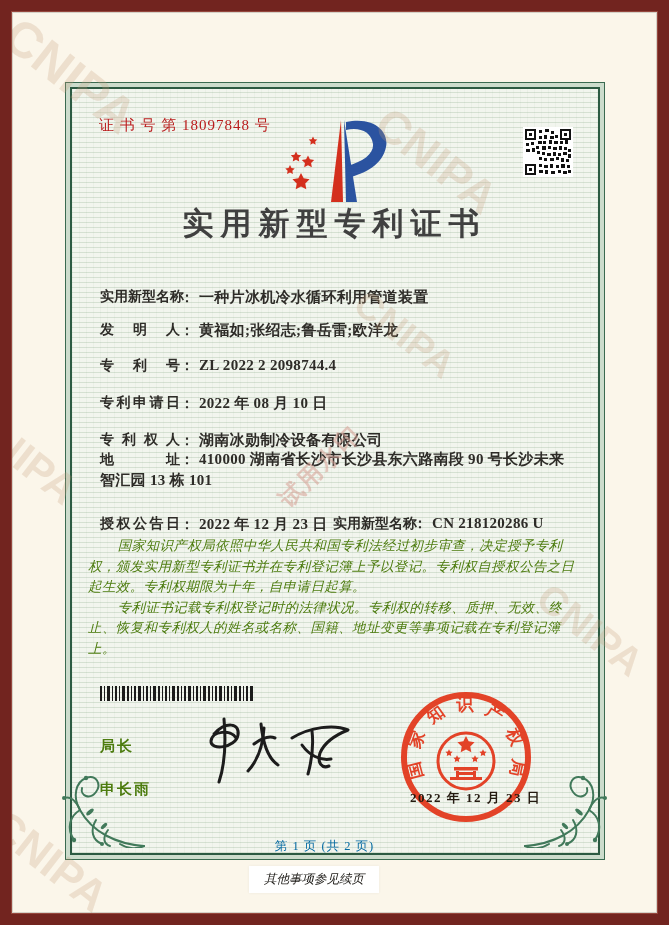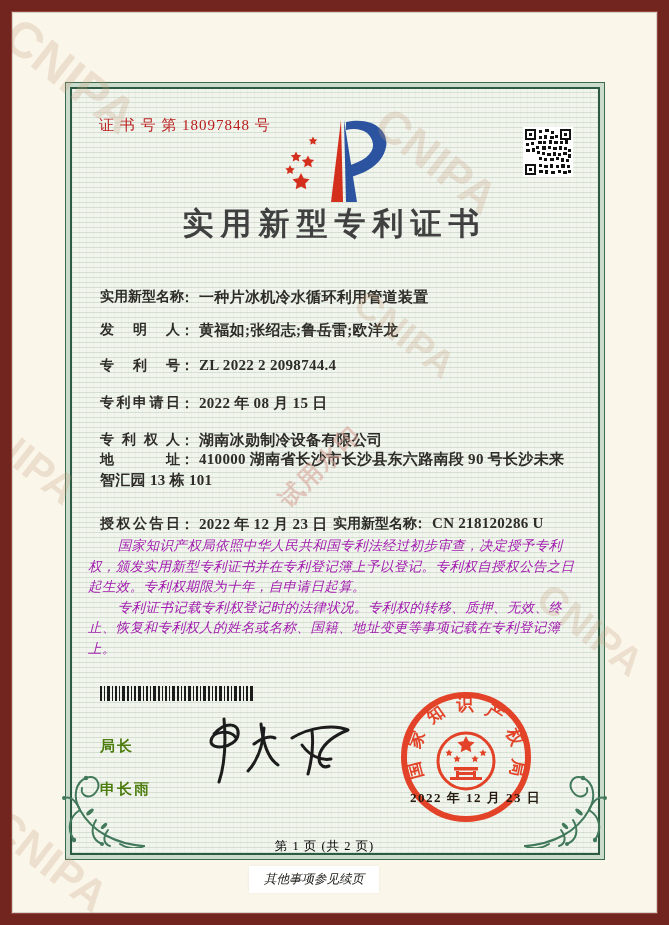--- a/index.html
+++ b/index.html
@@ -28,32 +28,32 @@
          font-size:31px;font-weight:bold;letter-spacing:7px;color:#404040;}
   .fields{position:absolute;left:100px;top:284px;width:478px;font-size:14px;color:#2e2c28;}
   .frow{position:absolute;left:0;white-space:nowrap;}
   .frow-address{white-space:normal;width:474px;line-height:21px;}
   .flabel{display:inline-block;width:80px;text-align:justify;text-align-last:justify;
           font-weight:600;vertical-align:top;}
   .fcolon{font-weight:600;}
   .fvalue{font-size:15px;letter-spacing:.3px;font-weight:600;margin-left:5px;}
   .grant-col2{position:absolute;left:233px;top:0;white-space:nowrap;}
   .paras{position:absolute;left:88px;top:536px;width:487px;font-size:13.5px;line-height:20.5px;
-         font-style:italic;color:#a21caf;letter-spacing:.4px;}
+         font-style:italic;color:#4d7c0f;letter-spacing:.4px;}
   .paras p{margin:0;text-indent:2.2em;}
   .barcode{position:absolute;left:100px;top:686px;width:153px;height:15px;}
   .signer{position:absolute;left:100px;font-family:"Liberation Sans","DejaVu Sans",sans-serif;
           font-size:15px;font-weight:600;letter-spacing:2px;color:#4d7c0f;}
   .sig{position:absolute;left:188px;top:714px;width:172px;height:78px;}
   .seal{position:absolute;left:396px;top:687px;width:140px;height:140px;
         mix-blend-mode:multiply;opacity:.93;}
   .seal-date{position:absolute;left:410px;top:789px;font-size:13px;font-weight:700;
         letter-spacing:1.5px;color:#241a10;z-index:3;}
   .pagefoot{position:absolute;left:0;top:838px;width:649px;text-align:center;
-        font-size:12.5px;color:#000000;letter-spacing:1px;}
+        font-size:12.5px;color:#0369a1;letter-spacing:1px;}
   .contnote{position:absolute;left:249px;top:866px;width:130px;height:27px;background:#ffffff;
         text-align:center;line-height:27px;font-size:12.5px;font-style:italic;color:#23211d;
         box-shadow:0 0 3px rgba(0,0,0,.06);}
   .corner{position:absolute;width:92px;height:96px;z-index:4;}
   .corner-l{left:56px;top:752px;}
   .corner-r{left:521px;top:752px;transform:scaleX(-1);}
 </style>
 </head>
 <body>
 
@@ -209,21 +209,21 @@
       <div class="frow" style="top:4px;font-family:Liberation Mono, monospace;">
         <span class="flabel">实用新型名称</span><span class="fcolon">：</span><span class="fvalue">一种片冰机冷水循环利用管道装置</span>
       </div>
       <div class="frow" style="top:37px;">
         <span class="flabel">发明人</span><span class="fcolon">：</span><span class="fvalue">黄福如;张绍志;鲁岳雷;欧洋龙</span>
       </div>
       <div class="frow" style="top:73px;font-family:Liberation Serif, serif;">
         <span class="flabel">专利号</span><span class="fcolon">：</span><span class="fvalue">ZL 2022 2 2098744.4</span>
       </div>
       <div class="frow" style="top:110px;">
-        <span class="flabel">专利申请日</span><span class="fcolon">：</span><span class="fvalue">2022 年 08 月 15 日</span>
+        <span class="flabel">专利申请日</span><span class="fcolon">：</span><span class="fvalue">2022 年 08 月 10 日</span>
       </div>
       <div class="frow" style="top:147px;">
         <span class="flabel">专利权人</span><span class="fcolon">：</span><span class="fvalue">湖南冰勋制冷设备有限公司</span>
       </div>
       <div class="frow frow-address" style="top:165px;">
         <span class="flabel">地址</span><span class="fcolon">：</span><span class="fvalue">410000 湖南省长沙市长沙县东六路南段 90 号长沙未来智汇园 13 栋 101</span>
       </div>
       <div class="frow" style="top:231px;width:478px;">
         <span>
           <span class="flabel">授权公告日</span><span class="fcolon">：</span><span class="fvalue">2022 年 12 月 23 日</span>

